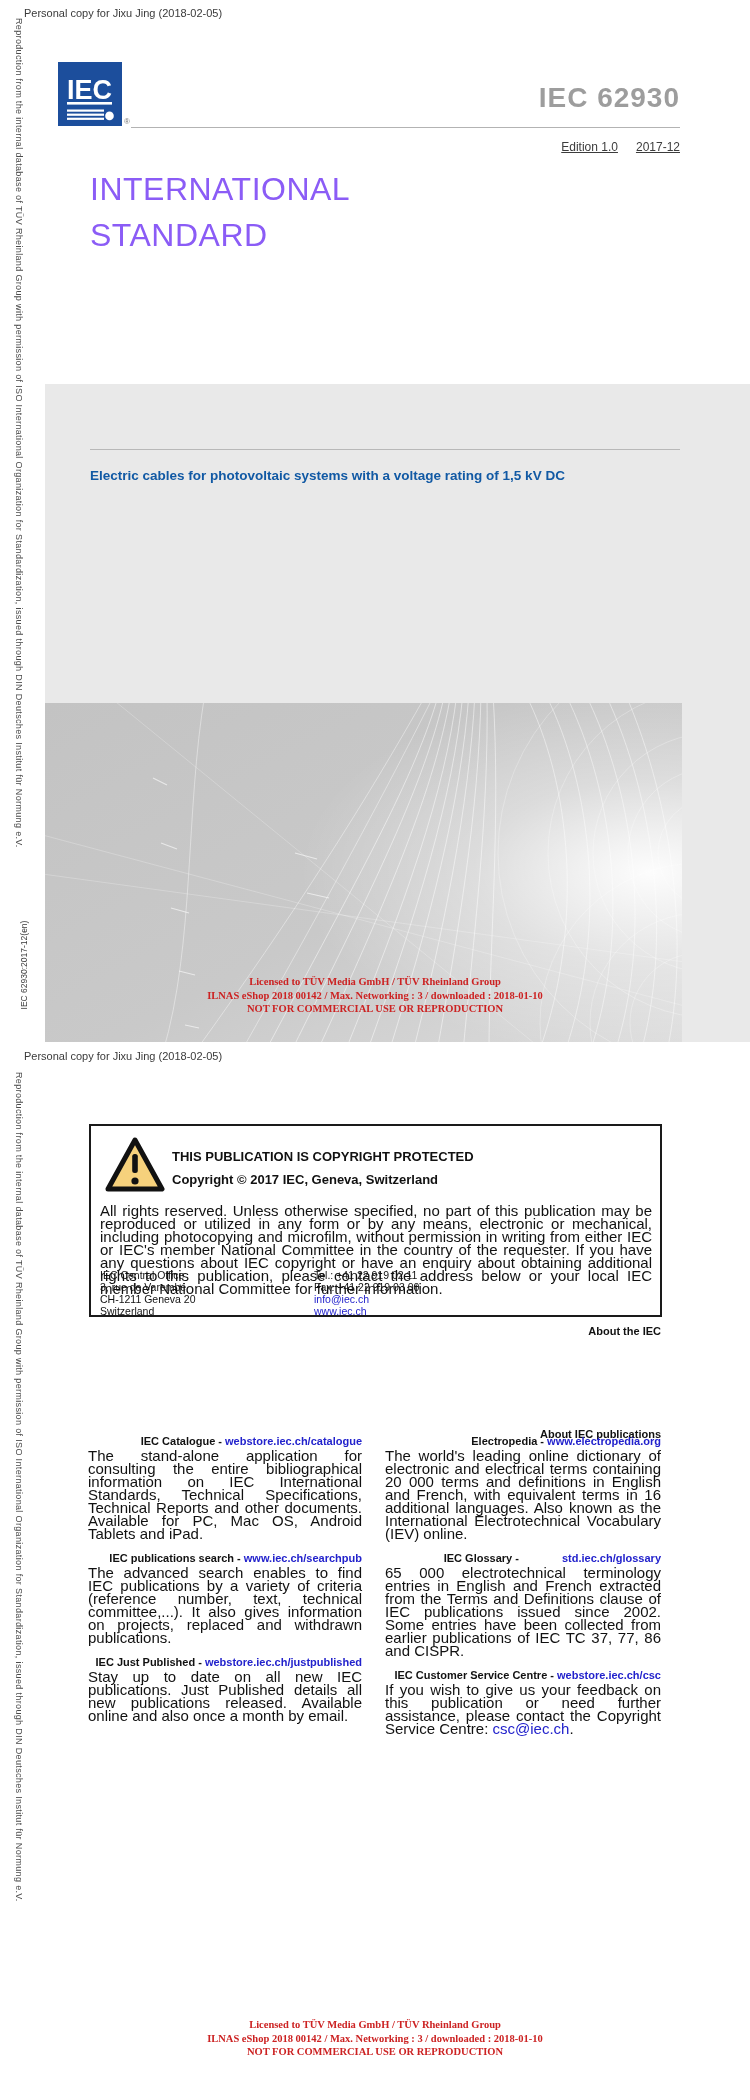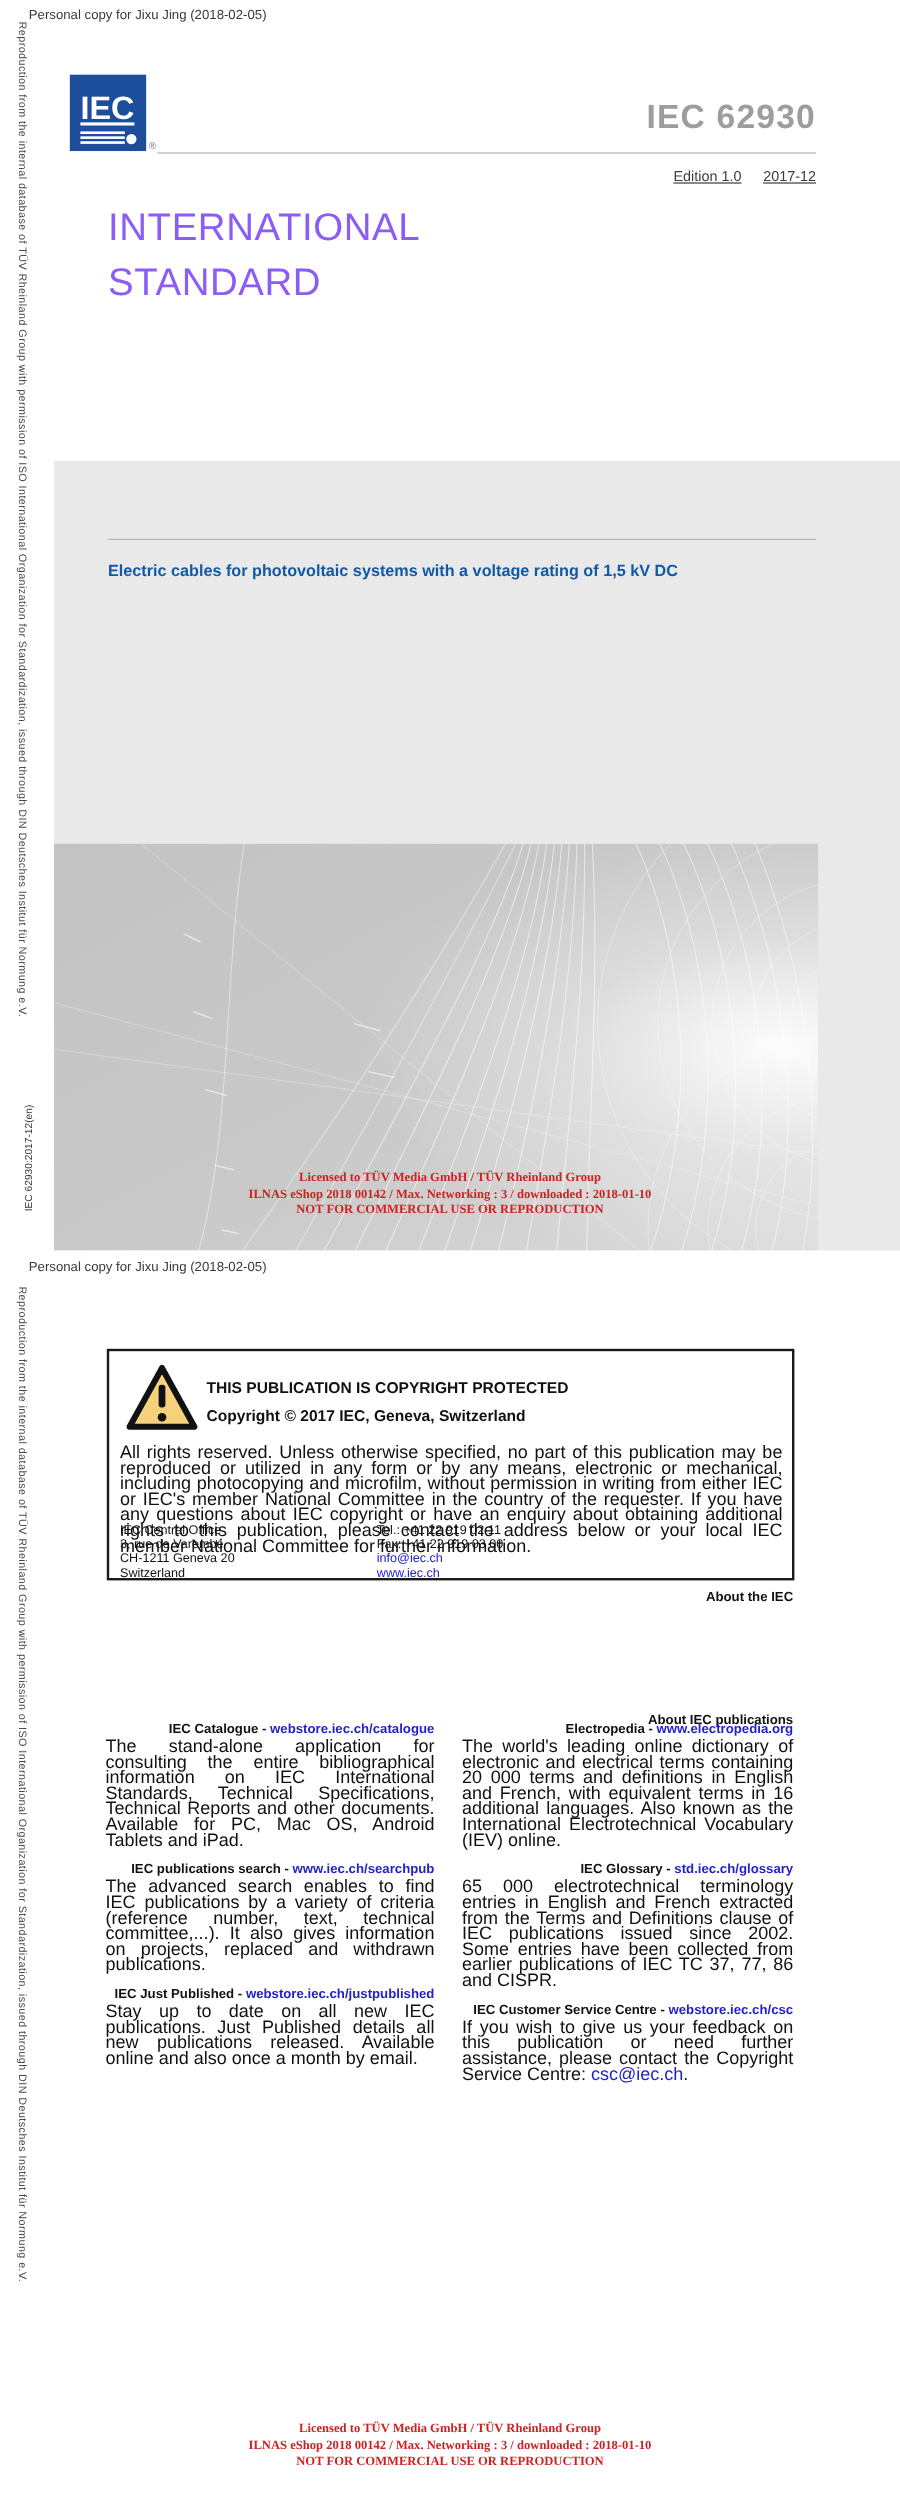--- a/index.html
+++ b/index.html
@@ -203,21 +203,21 @@
     </p>
     <p class="body-text">Stay up to date on all new IEC publications. Just Published details all new publications released. Available online and also once a month by email.</p>
   </div>
 
   <div class="abs res-col" style="left:385px;top:1435px;width:276px;">
     <p class="sec-head">
       <span>Electropedia</span><span> - </span><a class="link" href="#" style="font-weight:bold;">www.electropedia.org</a>
     </p>
     <p class="body-text">The world's leading online dictionary of electronic and electrical terms containing 20 000 terms and definitions in English and French, with equivalent terms in 16 additional languages. Also known as the International Electrotechnical Vocabulary (IEV) online.</p>
     <p class="sec-head">
-      <span>IEC Glossary</span><span> - </span><a class="link" href="#" style="font-weight:bold;">std.iec.ch/glossary</a>
+      <span>IEC Glossary</span><span> - </span><a class="link" href="#" style="font-weight:bold;margin-left:40px;">std.iec.ch/glossary</a>
     </p>
     <p class="body-text">65 000 electrotechnical terminology entries in English and French extracted from the Terms and Definitions clause of IEC publications issued since 2002. Some entries have been collected from earlier publications of IEC TC 37, 77, 86 and CISPR.</p>
     <p class="sec-head">
       <span>IEC Customer Service Centre</span><span> - </span><a class="link" href="#" style="font-weight:bold;">webstore.iec.ch/csc</a>
     </p>
     <p class="body-text"><span>If you wish to give us your feedback on this publication or need further assistance, please contact the Copyright Service Centre: </span><a class="link" href="#">csc@iec.ch</a><span>.</span></p>
   </div>
 
   <div class="abs license" style="left:0;top:2018px;">
     <div>Licensed to TÜV Media GmbH / TÜV Rheinland Group</div>

